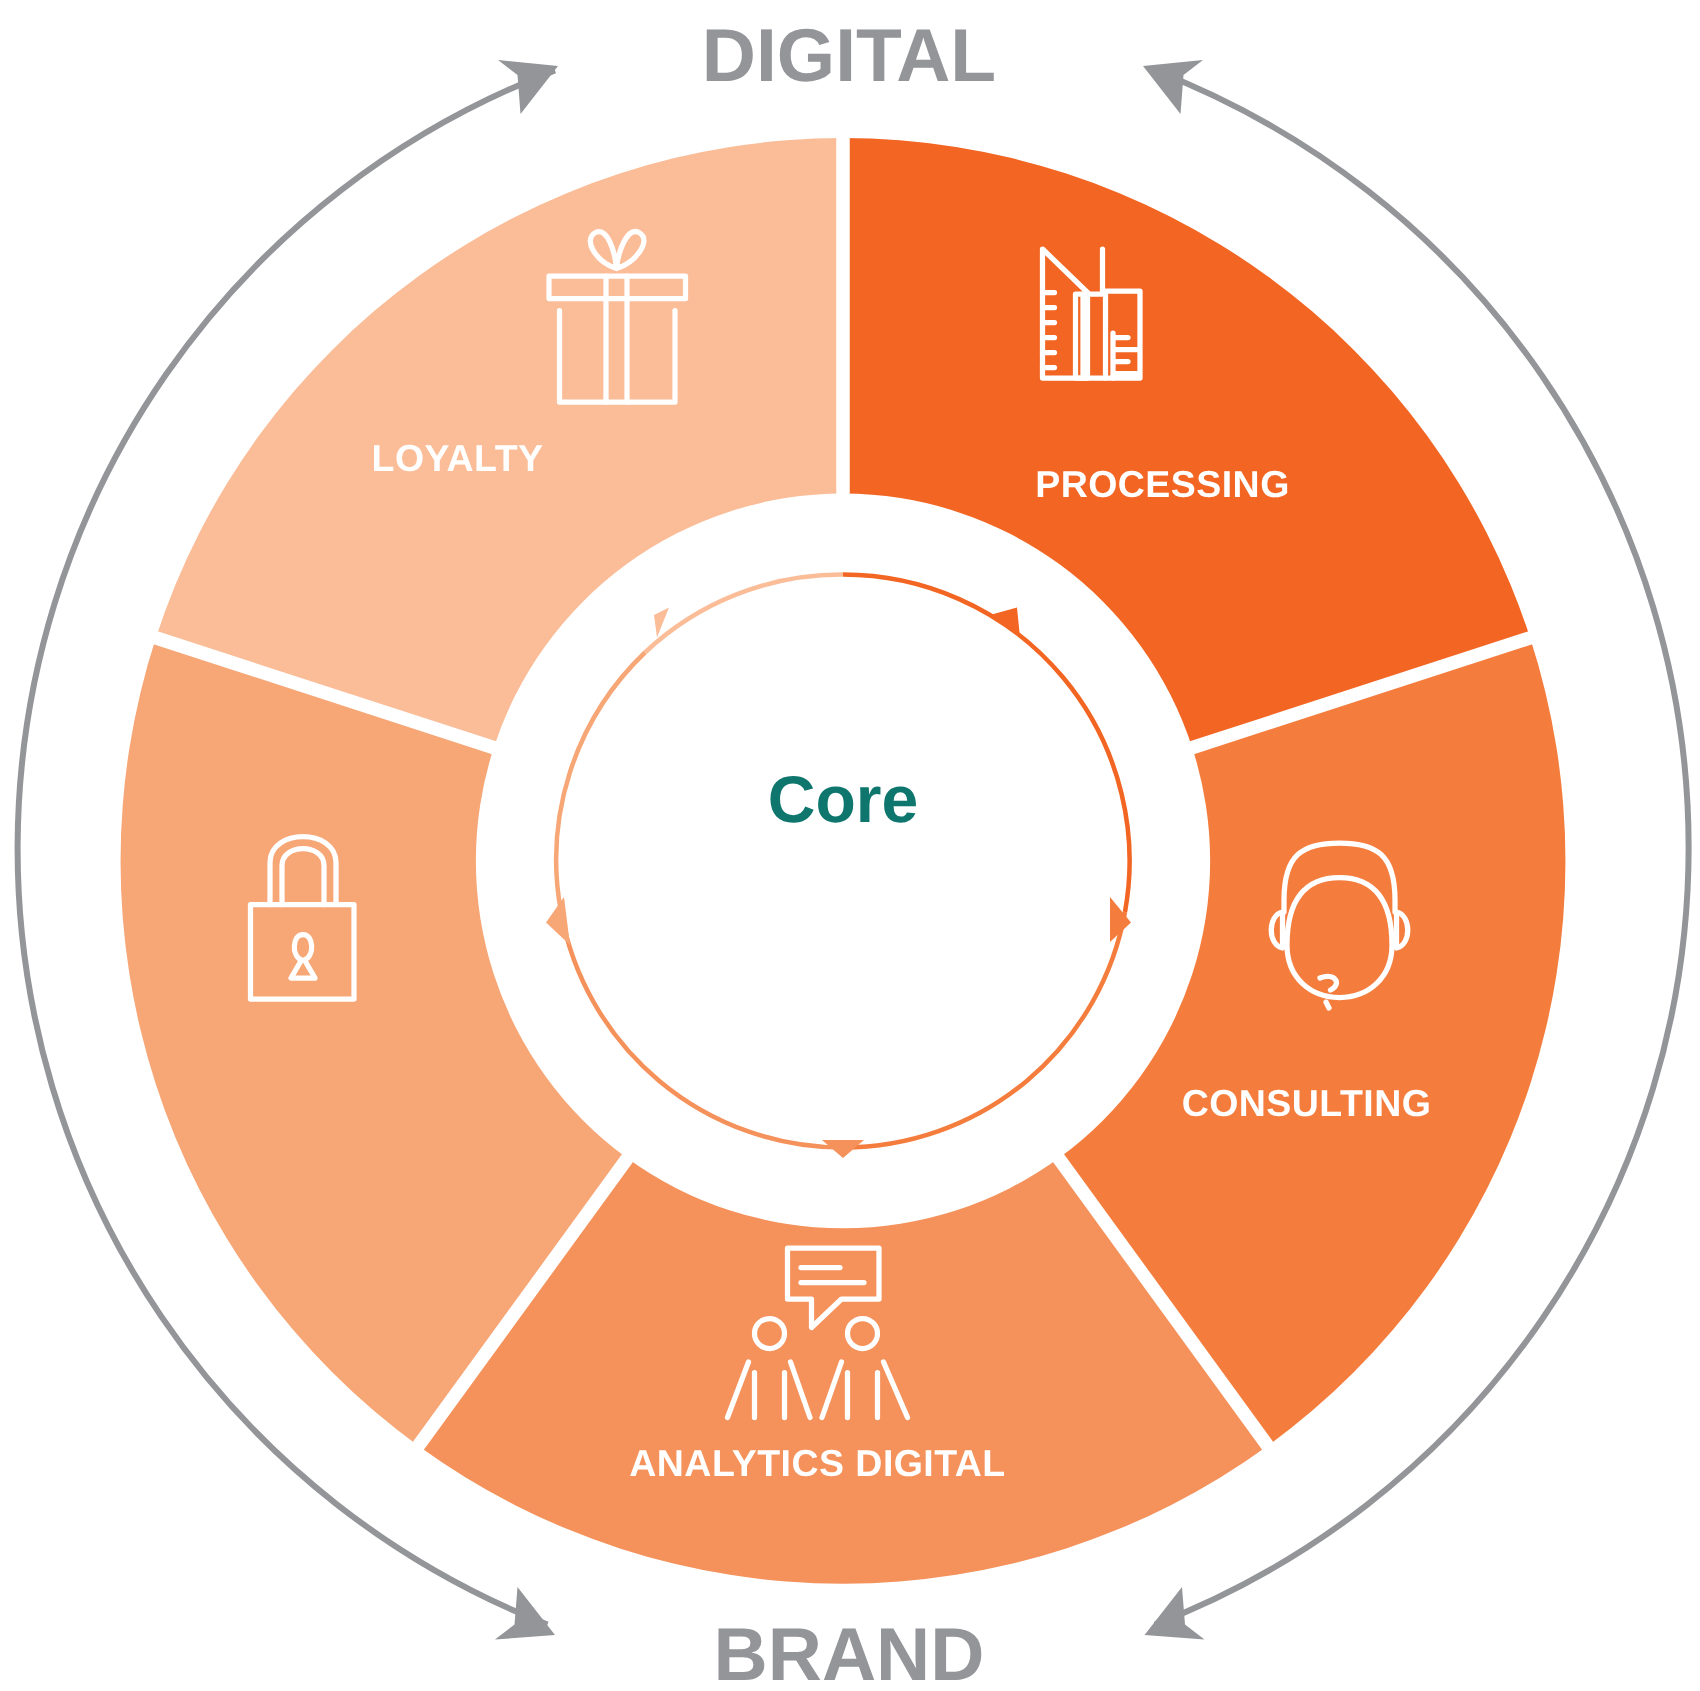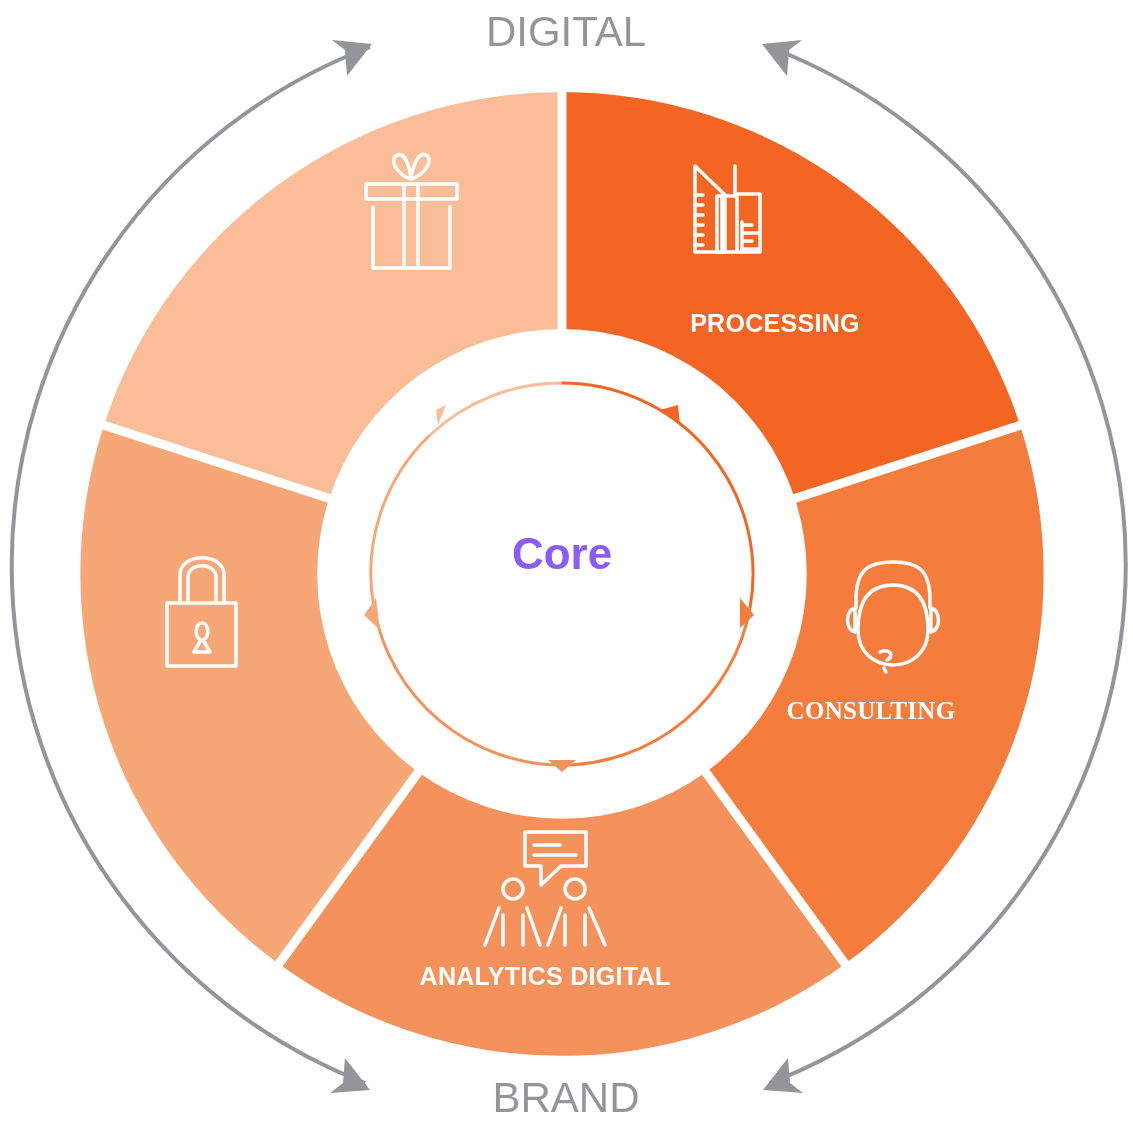--- a/index.html
+++ b/index.html
@@ -1,20 +1,20 @@
 <!DOCTYPE html>
 <html><head>
 <meta charset="utf-8">
 <style>
   html, body { margin:0; padding:0; background:#ffffff; }
   body { width:1133px; height:1127px; position:relative; overflow:hidden; font-family:"Liberation Sans", "DejaVu Sans", sans-serif; }
   svg.main { position:absolute; left:0; top:0; }
   .lbl { position:absolute; color:#ffffff; font-weight:bold; font-size:25px; text-align:center; line-height:34px; letter-spacing:0.3px; }
-  .axis { position:absolute; color:#939598; font-weight:normal; font-size:42px; text-align:center; }
-  .core { position:absolute; color:#8b5cf6; font-weight:bold; font-size:44px; text-align:center; line-height:62px;margin-top:20px; }
+  .axis { position:absolute; color:#939598; font-weight:bold; font-size:50px; text-align:center; }
+  .core { position:absolute; color:#0f766e; font-weight:bold; font-size:44px; text-align:center; line-height:62px; }
 </style>
 </head>
 <body>
 
 <svg class="main" width="1133" height="1127" viewBox="0 0 1133 1127">
   <defs>
     <marker id="ah" markerWidth="10" markerHeight="10" refX="6" refY="5" orient="auto" markerUnits="strokeWidth">
       <path d="M0,0 L10,5 L0,10 L3,5 Z" fill="#939598"></path>
     </marker>
   </defs>
@@ -115,22 +115,23 @@
 <div class="axis" style="left:466px;top:8px;width:200px;">DIGITAL</div>
 <div class="axis" style="left:466px;top:1074px;width:200px;">BRAND</div>
 
 <div class="core" style="left:412px;top:503px;width:300px;">
   <div>Core</div>
 </div>
 
 <div class="lbl" style="left:640px;top:306px;width:270px;">
   <div>PROCESSING</div>
 </div>
-<div class="lbl" style="left:736px;top:694px;width:270px;font-family:Liberation Serif, serif;">
+<div class="lbl" style="left:736px;top:719px;width:270px;">
   <div>CONSULTING</div>
 </div>
 <div class="lbl" style="left:370px;top:959px;width:350px;">
   <div>ANALYTICS DIGITAL</div>
 </div>
 <div class="lbl" style="left:104px;top:694px;width:270px;">
 </div>
 <div class="lbl" style="left:170px;top:289px;width:270px;">
+  <div>LOYALTY</div>
 </div>
 
 </body></html>

